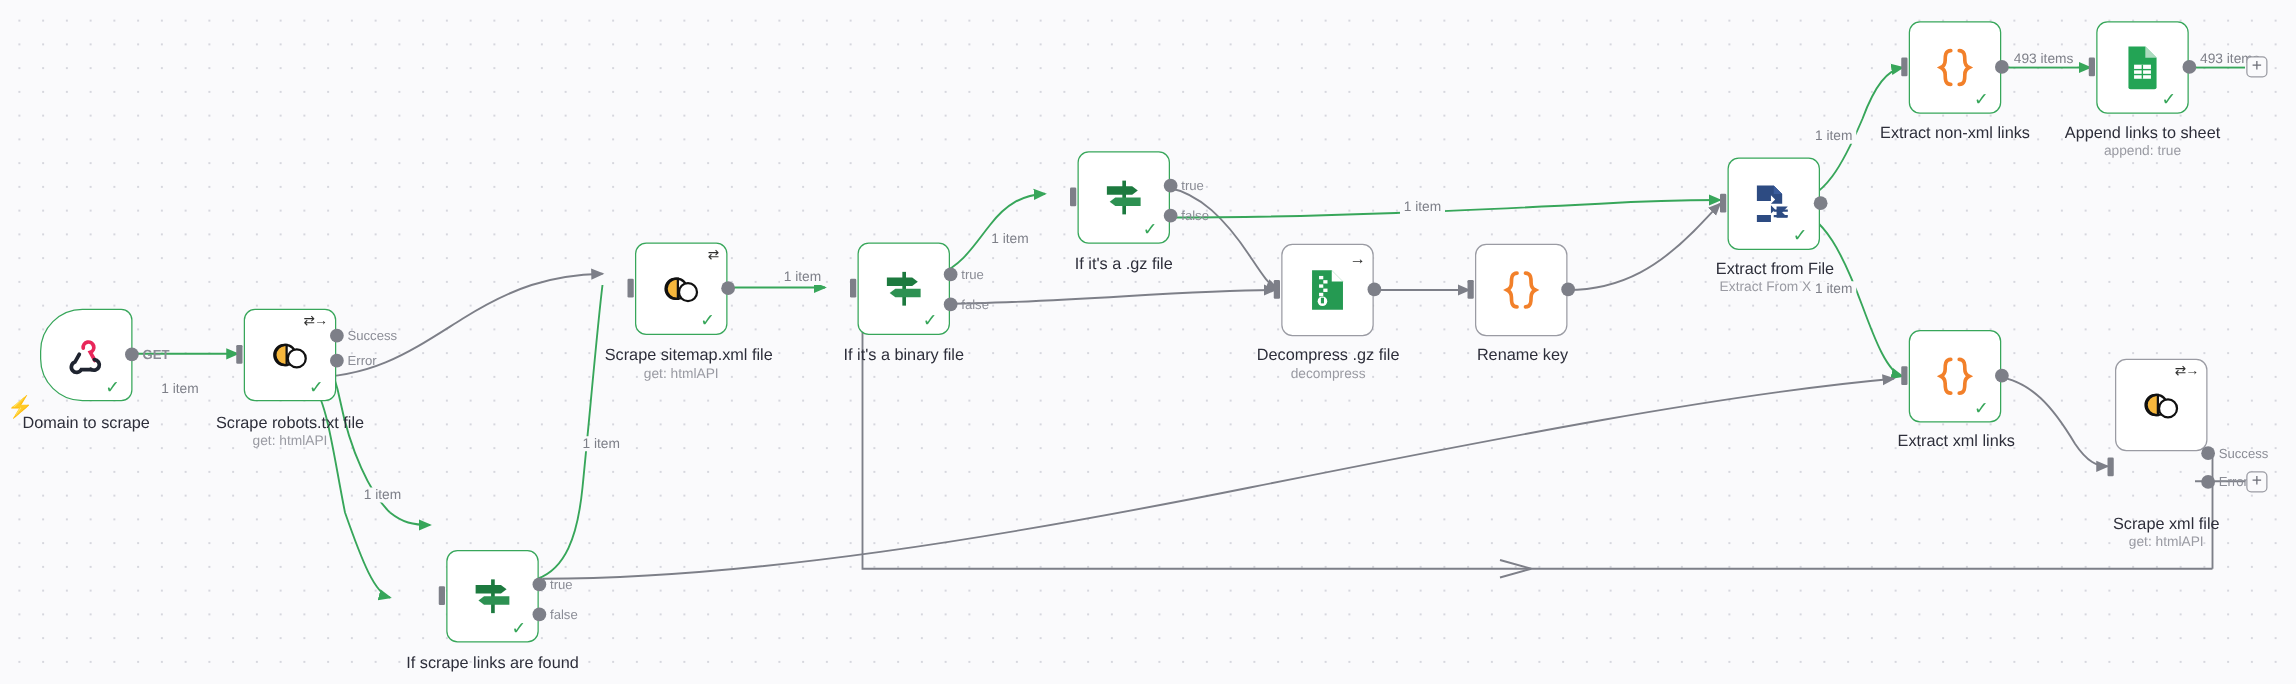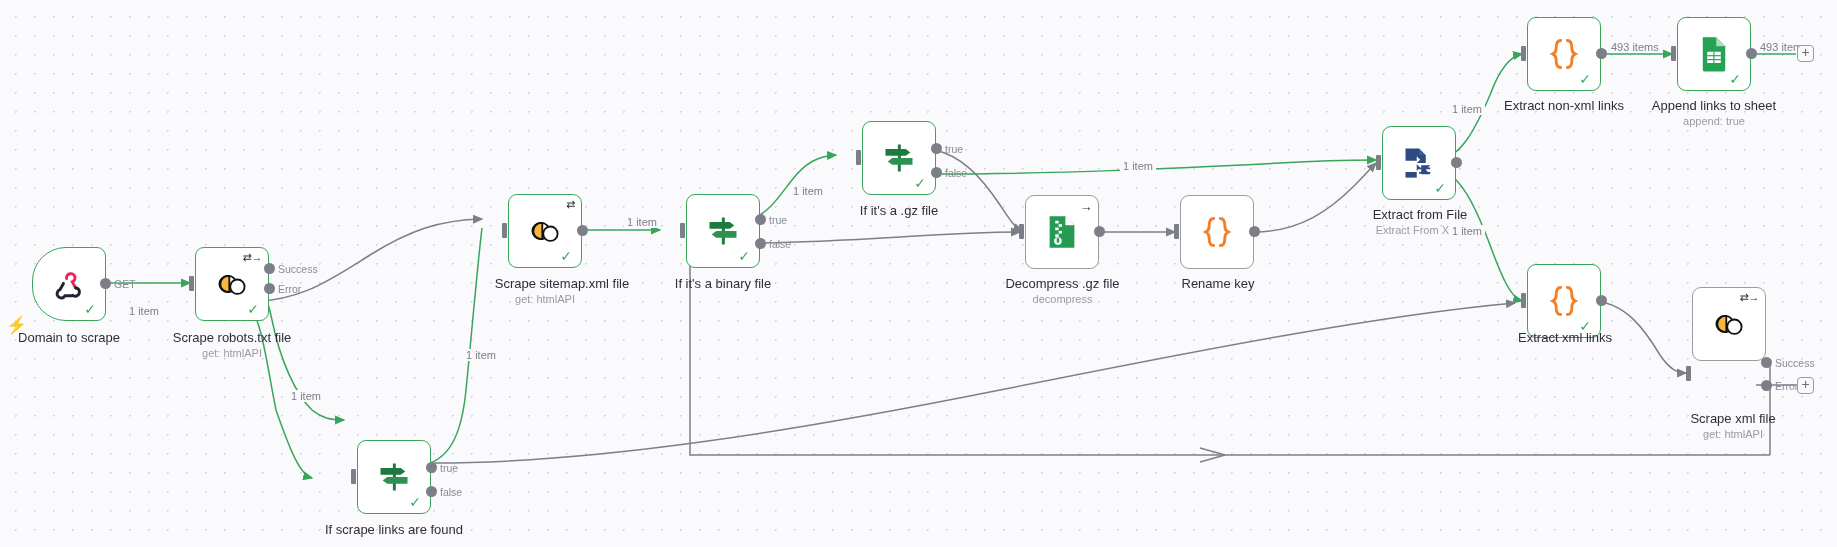--- a/index.html
+++ b/index.html
@@ -171,21 +171,21 @@
     <span class="glyph">
       <svg width="34" height="34" viewBox="0 0 24 24">
         <path d="M10.3 8.1a3 3 0 1 1 4 2.4l2.6 4.6" fill="none" stroke="#e8275a" stroke-width="2.1" stroke-linecap="round"></path>
         <path d="M8.1 11.6 5.6 16a3 3 0 1 0 3.6 4.3h5.4" fill="none" stroke="#1f2430" stroke-width="2.1" stroke-linecap="round"></path>
         <path d="M16.6 14.6a3 3 0 1 1-2 5.4" fill="none" stroke="#1f2430" stroke-width="2.1" stroke-linecap="round"></path>
       </svg>
     </span>
     <span class="tick">✓</span>
   </div>
   <div class="port" style="left:100px; top:278px;"></div>
-  <div class="port-label" style="left:114px; top:278px;">GET</div>
+  <div class="port-label" style="left:114px; top:278px;font-weight:bold;">GET</div>
   <div class="nlabel" style="left:0px; top:330px; width:138px;">Domain to scrape</div>
 
   <div class="node" style="left:195px; top:247px;">
     <span class="retry-badge">⇄→</span>
     <span class="glyph">
       <svg width="36" height="32" viewBox="0 0 40 32">
         <path d="M6 16a9 9 0 0 1 9-9h2v18h-2a9 9 0 0 1-9-9z" fill="#f6b73c" stroke="#111" stroke-width="2"></path>
         <circle cx="16" cy="16" r="9" fill="none" stroke="#111" stroke-width="2"></circle>
         <circle cx="26" cy="19" r="8" fill="#fff" stroke="#111" stroke-width="2"></circle>
       </svg>
@@ -206,21 +206,21 @@
       <svg width="36" height="32" viewBox="0 0 40 32">
         <path d="M6 16a9 9 0 0 1 9-9h2v18h-2a9 9 0 0 1-9-9z" fill="#f6b73c" stroke="#111" stroke-width="2"></path>
         <circle cx="16" cy="16" r="9" fill="none" stroke="#111" stroke-width="2"></circle>
         <circle cx="26" cy="19" r="8" fill="#fff" stroke="#111" stroke-width="2"></circle>
       </svg>
     </span>
     <span class="tick">✓</span>
   </div>
   <div class="in-bar" style="left:502px; top:223px;"></div>
   <div class="port" style="left:577px; top:225px;"></div>
-  <div class="nlabel" style="left:472px; top:276px; width:180px;">Scrape sitemap.xml file</div>
+  <div class="nlabel" style="left:461px; top:276px; width:180px;">Scrape sitemap.xml file</div>
   <div class="nsub" style="left:455px; top:293px; width:180px;">get: htmlAPI</div>
 
   <div class="node" style="left:686px; top:194px;">
     <span class="glyph">
       <svg width="36" height="36" viewBox="0 0 32 32">
         <rect x="15" y="4" width="2.6" height="24" fill="#1d7a3f"></rect>
         <path d="M4 8h18l4 3-4 3H4z" fill="#1d7a3f"></path>
         <path d="M28 16H10l-4 3 4 3h18z" fill="#2d9152"></path>
       </svg>
     </span>
@@ -353,21 +353,21 @@
     <span class="glyph">
       <svg width="36" height="36" viewBox="0 0 32 32">
         <path d="M13 4c-4 0-4 4-4 7s-1 4-3 5c2 1 3 2 3 5s0 7 4 7" fill="none" stroke="#f2802a" stroke-width="2.6" stroke-linecap="round"></path>
         <path d="M19 4c4 0 4 4 4 7s1 4 3 5c-2 1-3 2-3 5s0 7-4 7" fill="none" stroke="#f2802a" stroke-width="2.6" stroke-linecap="round"></path>
       </svg>
     </span>
     <span class="tick">✓</span>
   </div>
   <div class="in-bar" style="left:1521px; top:293px;"></div>
   <div class="port" style="left:1596px; top:295px;"></div>
-  <div class="nlabel" style="left:1490px; top:330px; width:150px;">Extract xml links</div>
+  <div class="nlabel" style="left:1490px; top:345px; width:150px;">Extract xml links</div>
 
   <div class="node inactive" style="left:1692px; top:287px;">
     <span class="retry-badge">⇄→</span>
     <span class="glyph">
       <svg width="36" height="32" viewBox="0 0 40 32">
         <path d="M6 16a9 9 0 0 1 9-9h2v18h-2a9 9 0 0 1-9-9z" fill="#f6b73c" stroke="#111" stroke-width="2"></path>
         <circle cx="16" cy="16" r="9" fill="none" stroke="#111" stroke-width="2"></circle>
         <circle cx="26" cy="19" r="8" fill="#fff" stroke="#111" stroke-width="2"></circle>
       </svg>
     </span>

